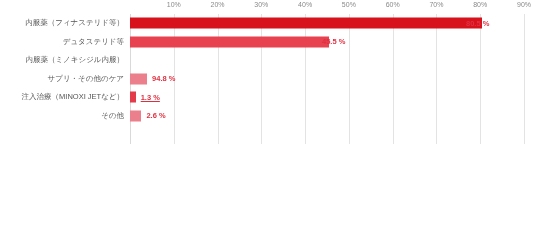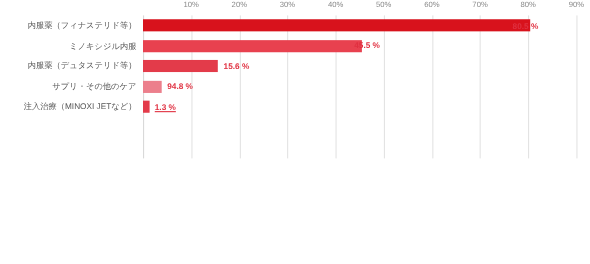--- a/index.html
+++ b/index.html
@@ -137,42 +137,45 @@
 
   <div class="rows">
       <div class="row">
         <div class="row-label">内服薬（フィナステリド等）</div>
         <div class="bar-wrap">
           <div class="bar" style="width: 352.411px; background: rgb(216, 18, 28);"></div>
           <div class="bar-value" style="left: 331px; color: rgb(224, 48, 64);">80.5 %</div>
         </div>
       </div>
       <div class="row">
-        <div class="row-label">ミノキシジル内服</div>
+        <div class="row-label">デュタステリド等</div>
         <div class="bar-wrap">
           <div class="bar" style="width: 199.189px; background: rgb(232, 65, 79);"></div>
           <div class="bar-value" style="left: 187px; color: rgb(224, 48, 64);">45.5 %</div>
         </div>
       </div>
       <div class="row">
-        <div class="row-label">内服薬（デュタステリド等）</div>
-        <div class="bar-wrap">
-          <div class="bar" style="width: 68.2933px; background: rgb(227, 59, 74);"></div>
-          <div class="bar-value" style="left: 68.2933px; color: rgb(224, 48, 64);">15.6 %</div>
-        </div>
+        <div class="row-label">内服薬（ミノキシジル内服）</div>
       </div>
       <div class="row">
         <div class="row-label">サプリ・その他のケア</div>
         <div class="bar-wrap">
           <div class="bar" style="width: 17.0733px; background: rgb(236, 127, 140);"></div>
           <div class="bar-value" style="left: 17.0733px; color: rgb(224, 48, 64);">94.8 %</div>
         </div>
       </div>
       <div class="row">
         <div class="row-label">注入治療（MINOXI JETなど）</div>
         <div class="bar-wrap">
           <div class="bar" style="width: 5.69111px; background: rgb(227, 59, 74);"></div>
           <div class="bar-value" style="left: 5.69111px; color: rgb(224, 48, 64); text-decoration: underline;">1.3 %</div>
         </div>
       </div>
+      <div class="row">
+        <div class="row-label">その他</div>
+        <div class="bar-wrap">
+          <div class="bar" style="width: 11.3822px; background: rgb(236, 127, 140);"></div>
+          <div class="bar-value" style="left: 11.3822px; color: rgb(224, 48, 64);">2.6 %</div>
+        </div>
+      </div>
     </div>
 
 </div>
 
 </body></html>

